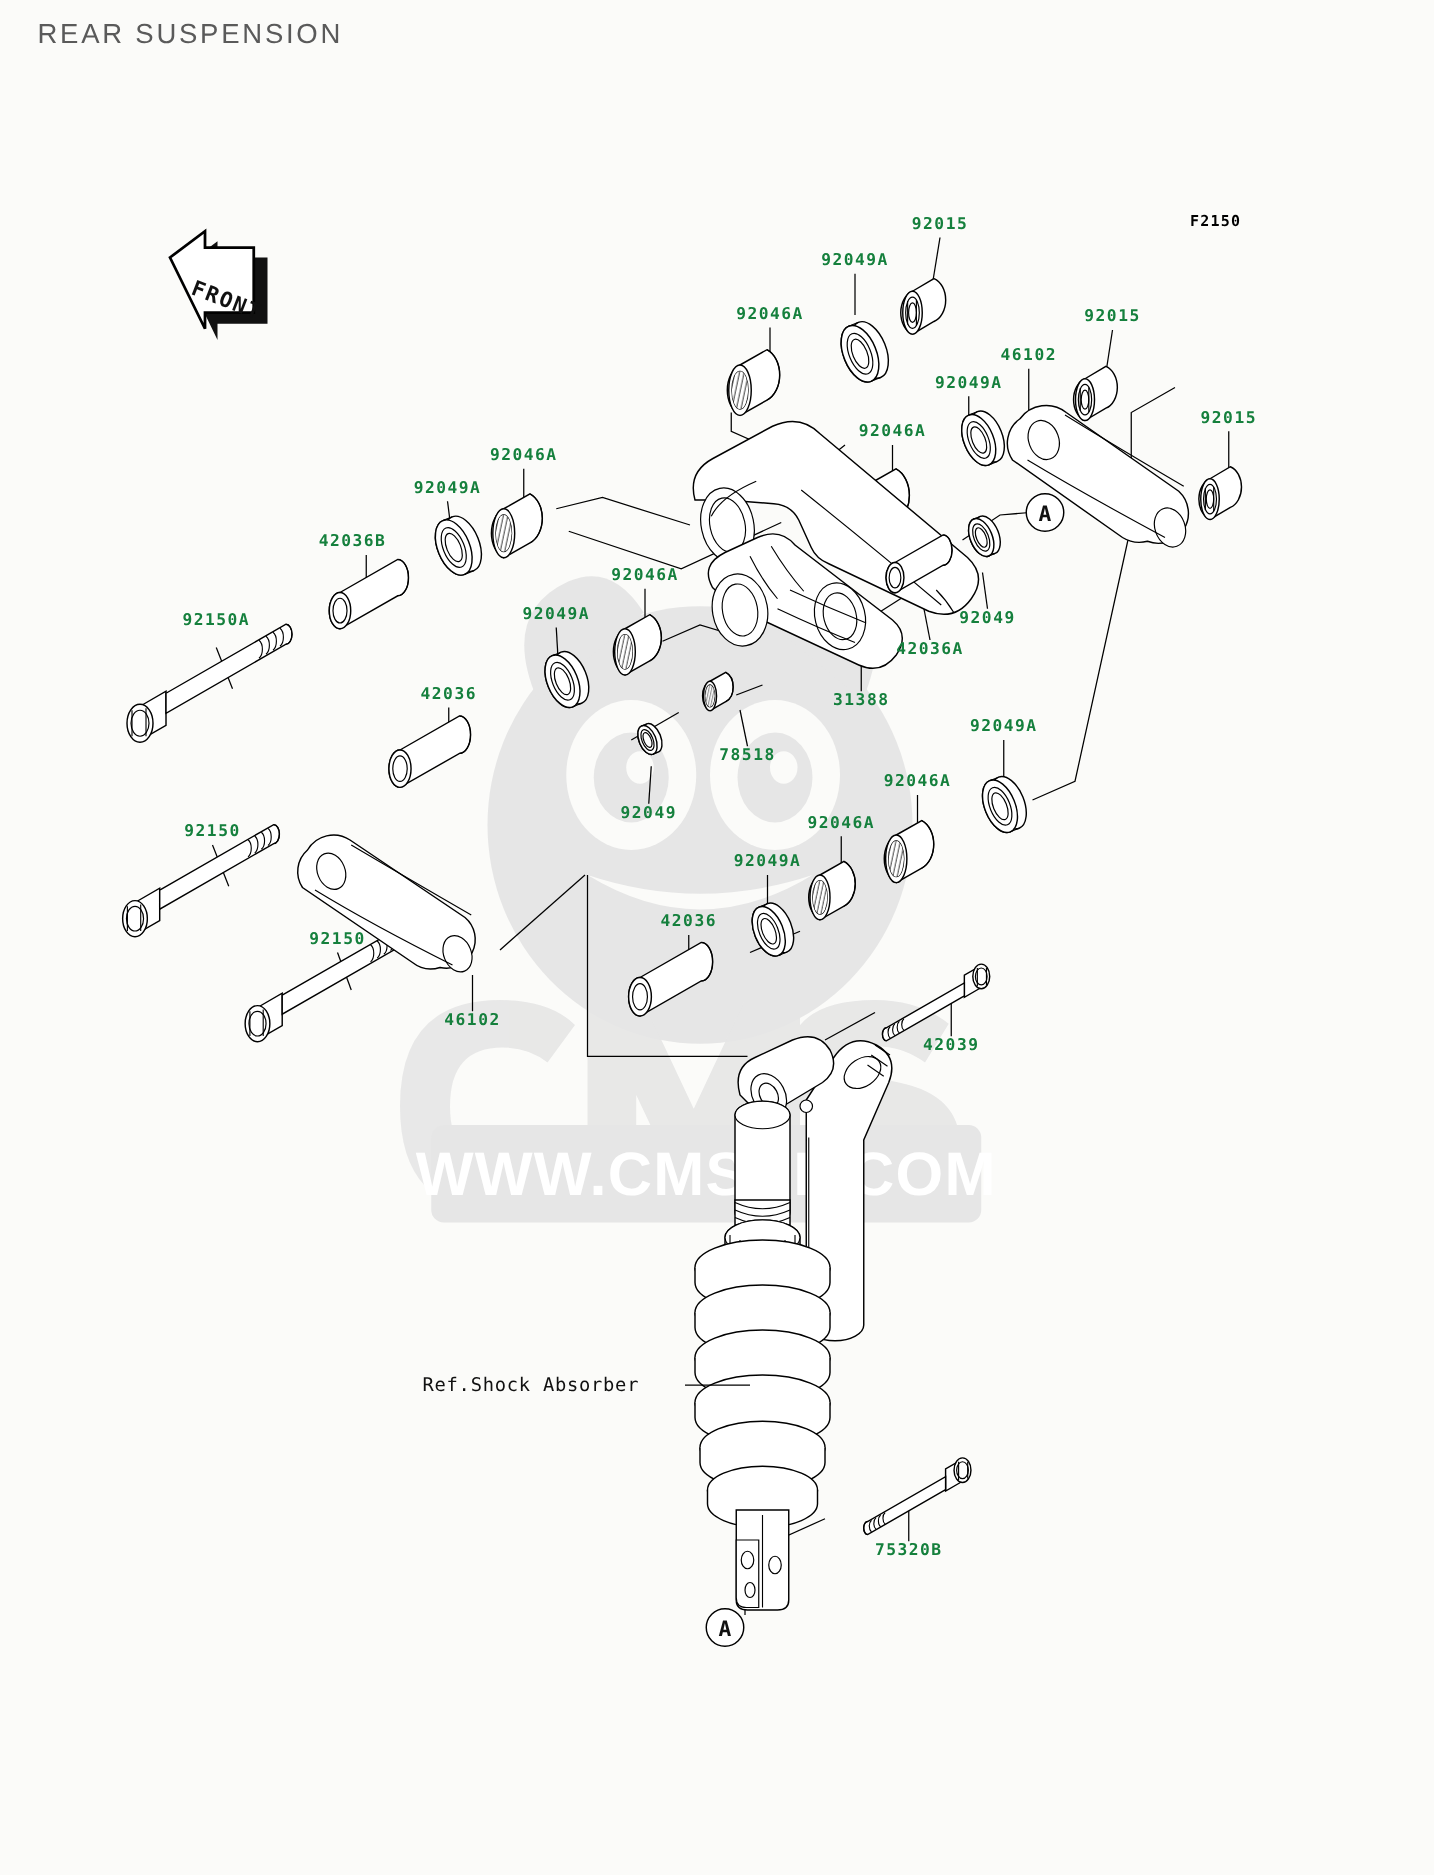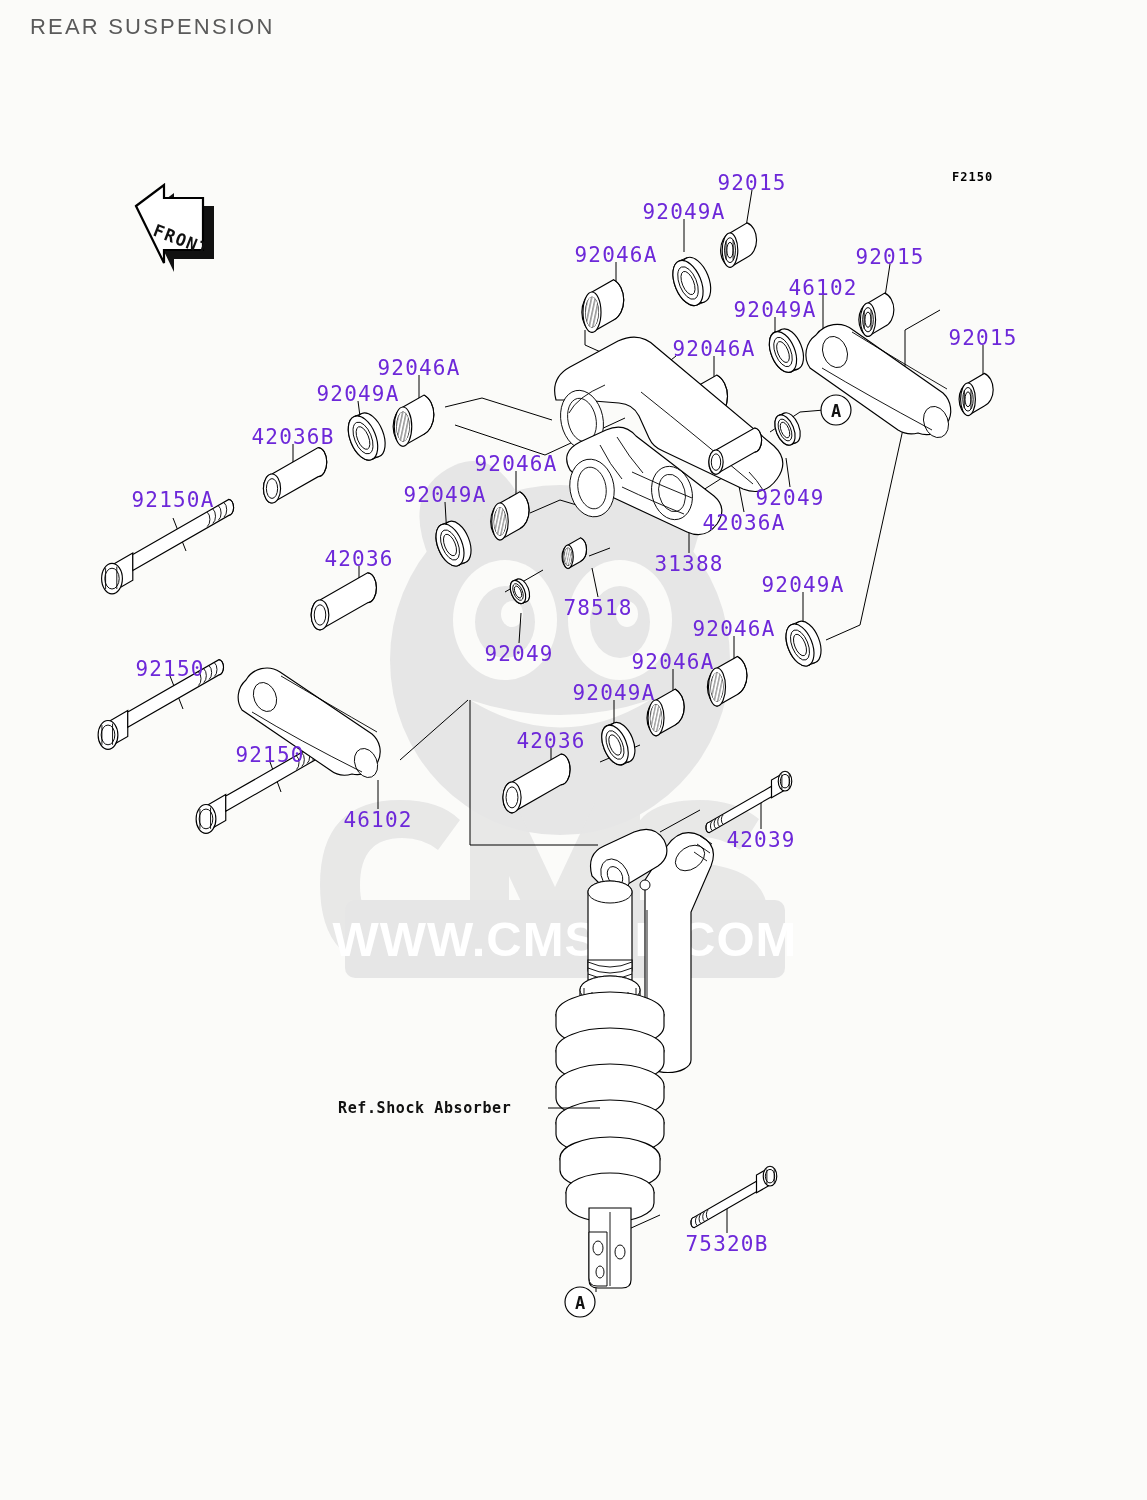--- a/index.html
+++ b/index.html
@@ -27,32 +27,32 @@
     position:absolute;left:952px;top:170px;
     font-family:"DejaVu Sans Mono", monospace;
     font-size:12px;font-weight:bold;color:#000000;
     letter-spacing:1px;
   }
 
   
   .plabel{
     position:absolute;
     font-family:"DejaVu Sans Mono", monospace;
-    font-size:21px;
-    font-weight:normal;
-    color:#6d28d9;
+    font-size:13px;
+    font-weight:bold;
+    color:#15803d;
     letter-spacing:1.2px;
     white-space:nowrap;
     transform:translateX(-50%);
     line-height:1;
   }
   .reflabel{
     position:absolute;
     font-family:"DejaVu Sans Mono", monospace;
-    font-size:15px;font-weight:bold;color:#111;
+    font-size:15px;font-weight:normal;color:#111;
     letter-spacing:0.6px;white-space:nowrap;
     line-height:1;
   }
 
   
   .footer{
     position:absolute;left:0;top:1437px;width:1147px;
     text-align:center;
     color:#cc0000;
     font-family:"Liberation Sans", sans-serif;
@@ -497,21 +497,21 @@
   <div class="plabel" style="left:752px;top:173px">92015</div>
   <div class="plabel" style="left:684px;top:202px">92049A</div>
   <div class="plabel" style="left:616px;top:245px">92046A</div>
   <div class="plabel" style="left:890px;top:247px">92015</div>
   <div class="plabel" style="left:823px;top:278px">46102</div>
   <div class="plabel" style="left:775px;top:300px">92049A</div>
   <div class="plabel" style="left:983px;top:328px">92015</div>
   <div class="plabel" style="left:714px;top:339px">92046A</div>
   <div class="plabel" style="left:419px;top:358px">92046A</div>
   <div class="plabel" style="left:358px;top:384px">92049A</div>
-  <div class="plabel" style="left:293px;top:427px">42036B</div>
+  <div class="plabel" style="left:282px;top:427px">42036B</div>
   <div class="plabel" style="left:516px;top:454px">92046A</div>
   <div class="plabel" style="left:173px;top:490px">92150A</div>
   <div class="plabel" style="left:445px;top:485px">92049A</div>
   <div class="plabel" style="left:790px;top:488px">92049</div>
   <div class="plabel" style="left:744px;top:513px">42036A</div>
   <div class="plabel" style="left:359px;top:549px">42036</div>
   <div class="plabel" style="left:689px;top:554px">31388</div>
   <div class="plabel" style="left:598px;top:598px">78518</div>
   <div class="plabel" style="left:803px;top:575px">92049A</div>
   <div class="plabel" style="left:519px;top:644px">92049</div>

